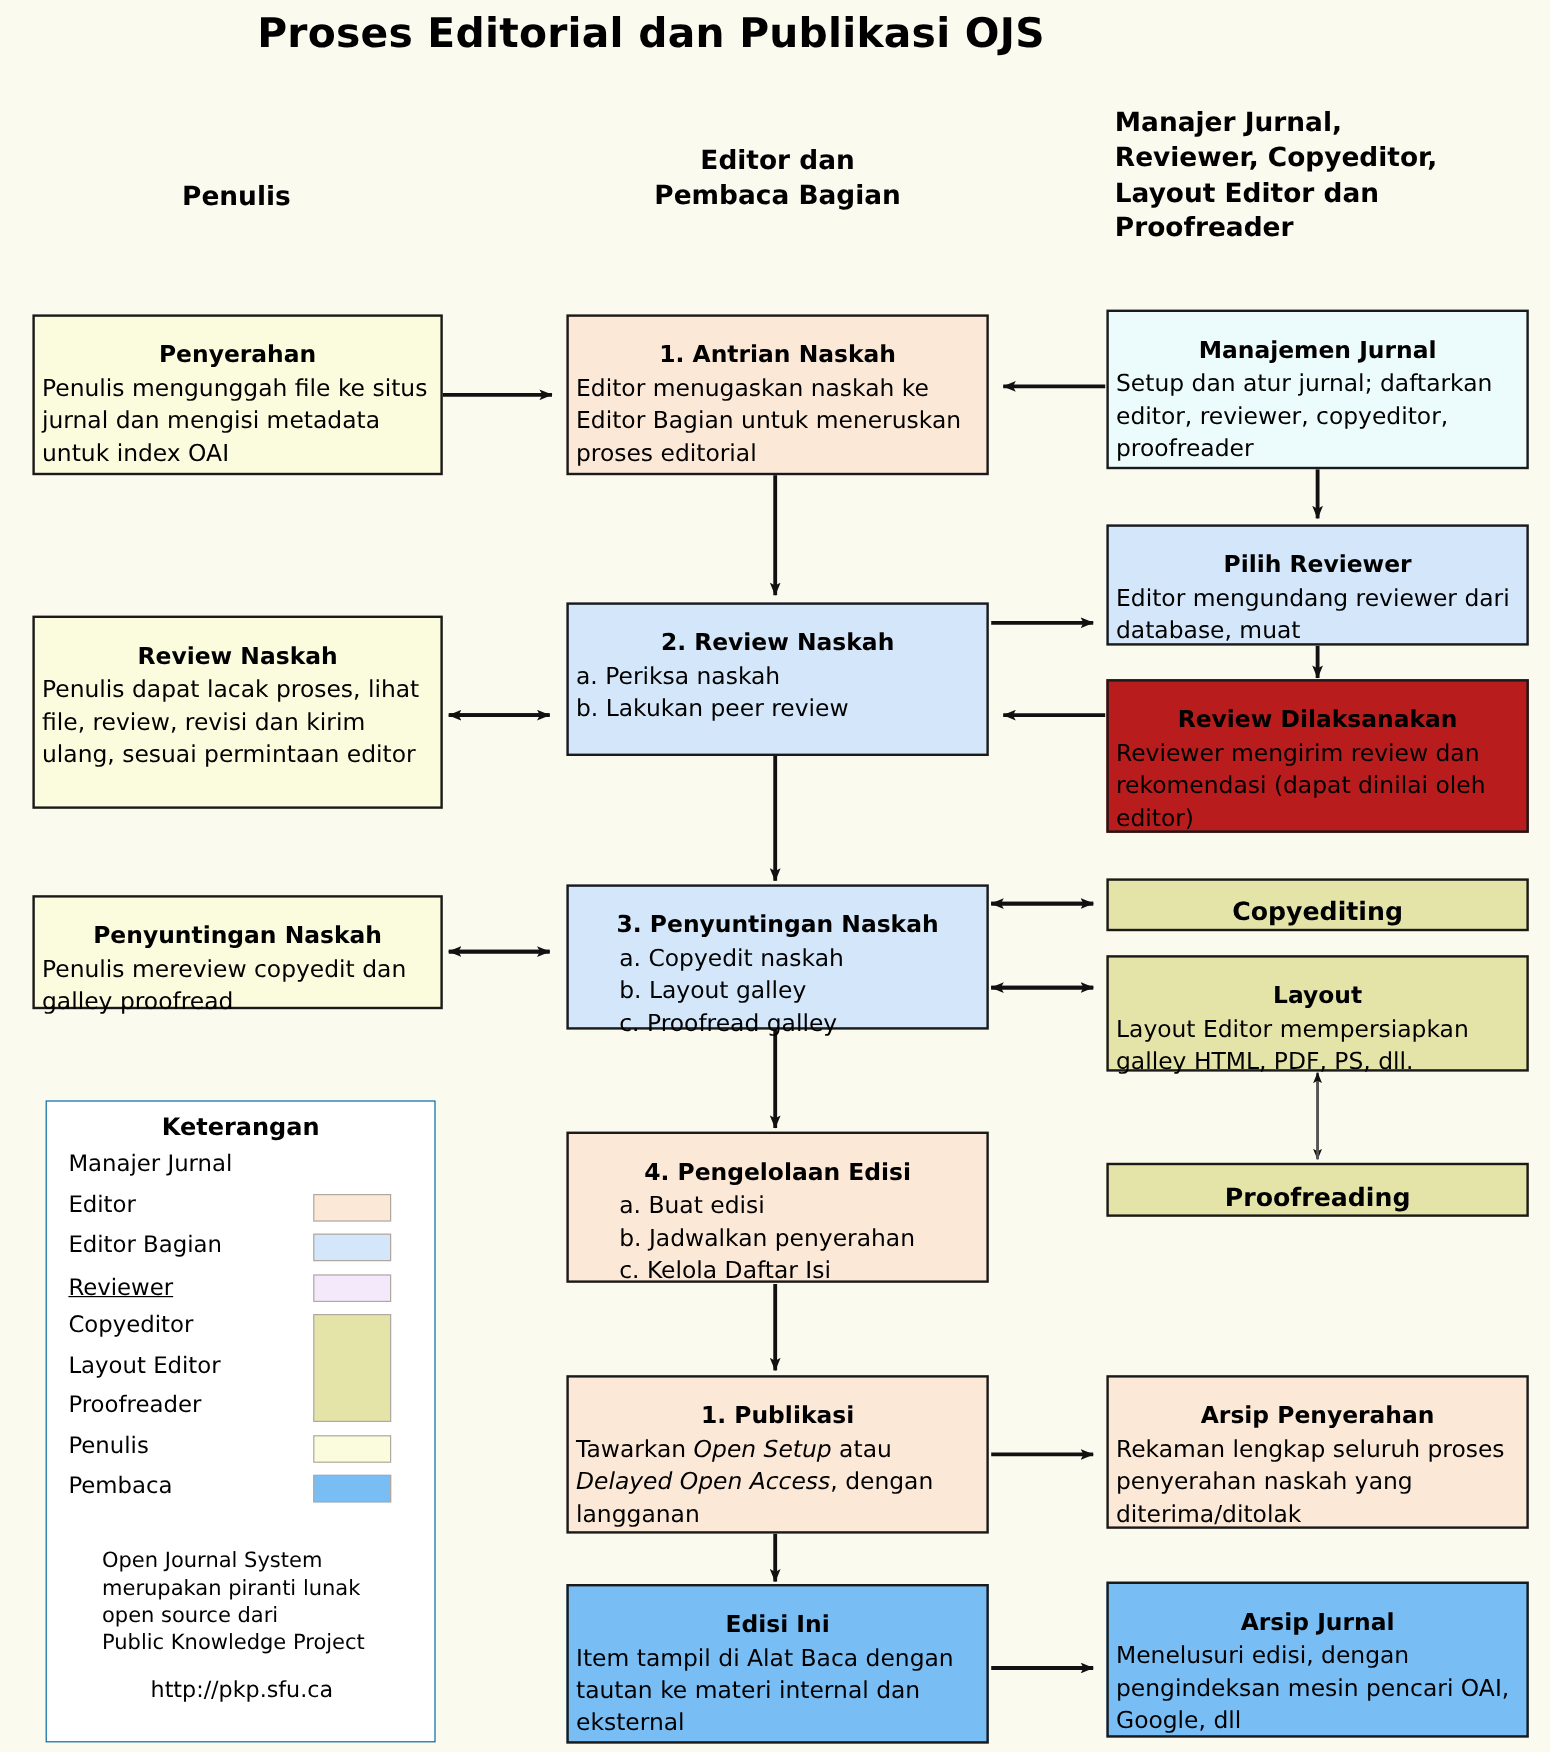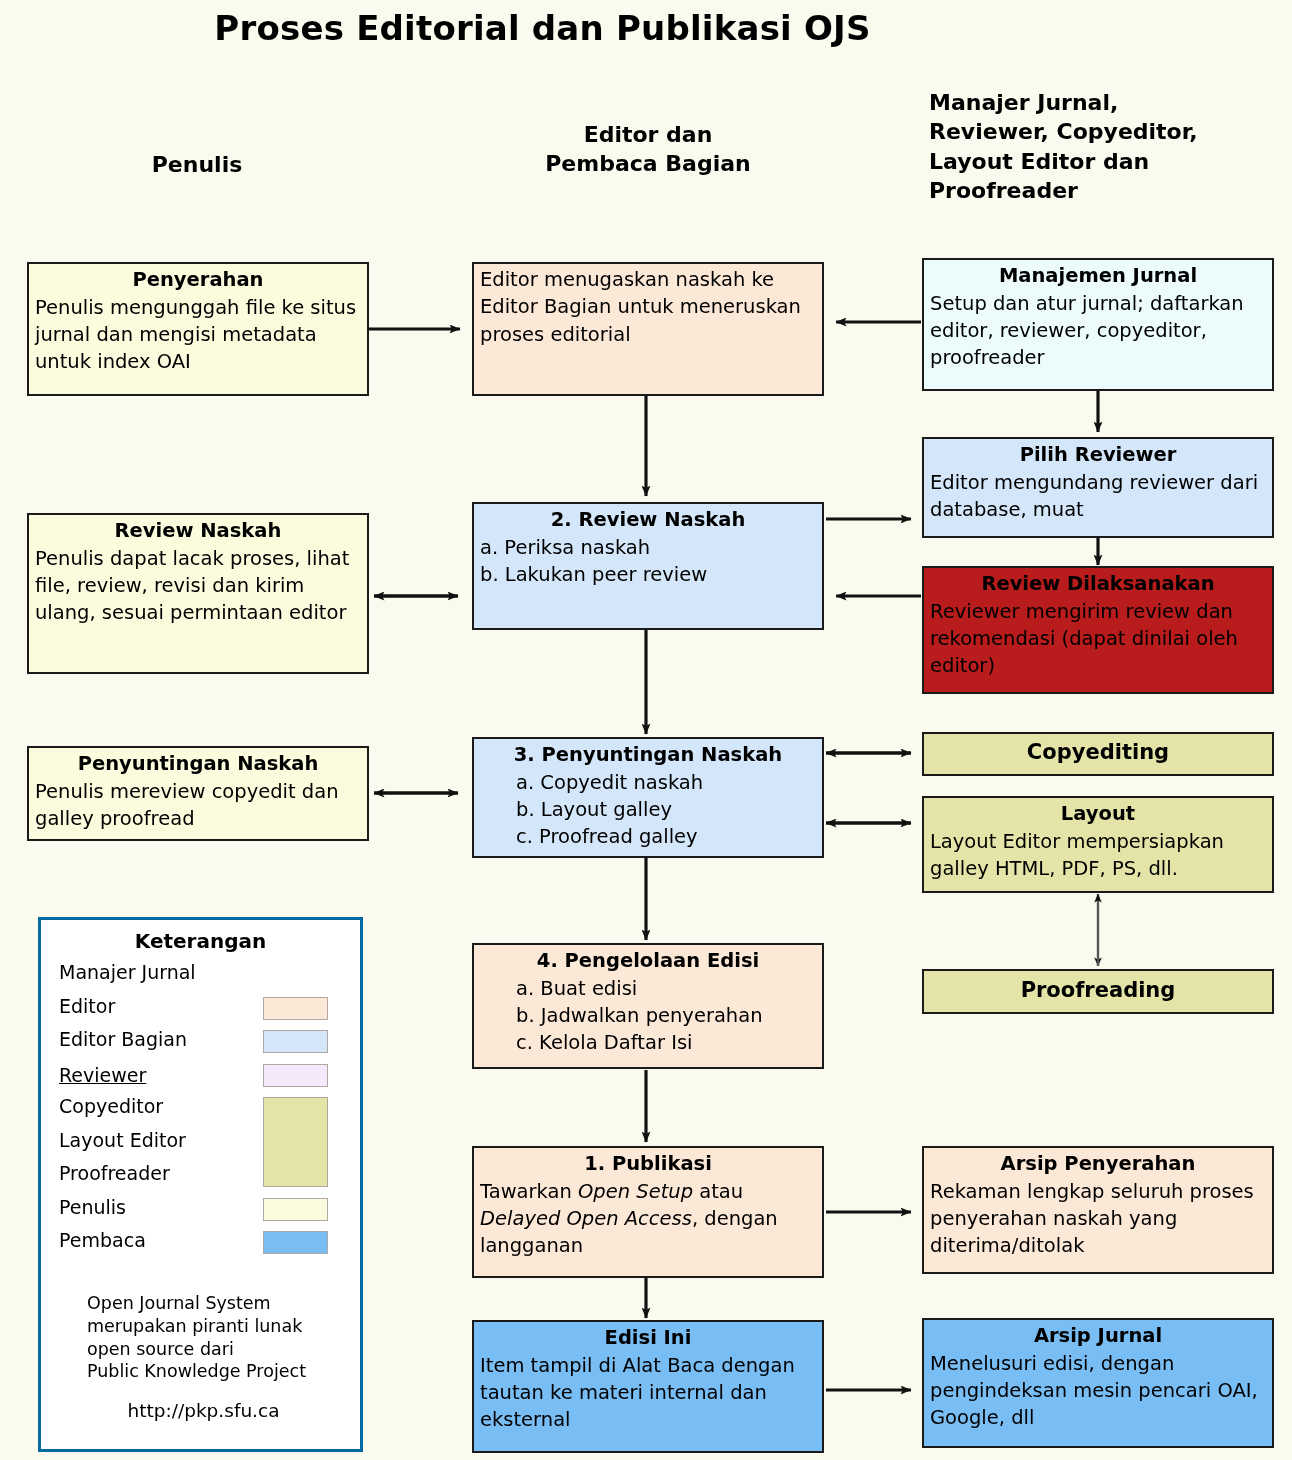--- a/index.html
+++ b/index.html
@@ -22,21 +22,21 @@
     position:absolute;font-size:22px;font-weight:bold;line-height:1.33;
   }
   .colhead.c1{left:27px;top:150px;width:340px;text-align:center;}
   .colhead.c2{left:472px;top:120px;width:352px;text-align:center;}
   .colhead.c3{left:929px;top:88px;width:350px;text-align:left;}
 
   .box{
     position:absolute;
     border:2px solid #1a1a1a;
     box-sizing:border-box;
-    padding:2px 6px 4px 6px;
+    padding:18px 6px 4px 6px;
     font-size:19.5px;
     line-height:1.40;
   }
   .box .bt{display:block;font-weight:bold;text-align:center;font-size:19.5px;line-height:1.42;}
   .box .bd{display:block;text-align:left;}
   .box.onlytitle{display:flex;align-items:center;justify-content:center;}
   .box.onlytitle .bt{font-size:21px;}
   .box .ind{display:block;text-align:left;padding-left:36px;}
   .it{font-style:italic;}
 
@@ -45,21 +45,21 @@
   .c-editor{background:#fce8d7;}
   .c-editorbagian{background:#d4e7fa;}
   .c-manajer{background:#ecfbfc;}
   .c-reviewer{background:#b91c1c;}
   .c-copyed{background:#e4e4a8;}
   .c-pembaca{background:#79bdf5;}
 
   
   .legend{
     position:absolute;left:38px;top:917px;width:325px;height:535px;
-    border:3px solid #0369a1;background:#fff;box-sizing:border-box;
+    border:1px solid #0369a1;background:#fff;box-sizing:border-box;
   }
   .legend-title{
     text-align:center;font-weight:bold;font-size:20px;margin-top:9px;
   }
   .legend-rows{position:relative;margin-top:8px;height:300px;}
   .lrow{position:absolute;left:18px;font-size:19px;white-space:nowrap;}
   .swatch{position:absolute;border:1px solid #b0a8a0;box-sizing:border-box;}
   .legend-note{
     position:absolute;left:46px;top:372px;font-size:17.5px;line-height:1.30;
     white-space:pre-line;
@@ -138,20 +138,21 @@
       <line x1="1098" y1="966" x2="1098" y2="894" marker-end="url(#ahs)"></line>
     </g>
   </svg>
 
   <div class="box c-penulis" style="left:27px;top:262px;width:342px;height:134px;">
     <span class="bt">Penyerahan</span>
     <span class="bd">Penulis mengunggah file ke situs jurnal dan mengisi metadata untuk index OAI</span>
   </div>
 
   <div class="box c-editor" style="left:472px;top:262px;width:352px;height:134px;">
+    <span class="bt">1. Antrian Naskah</span>
     <span class="bd">Editor menugaskan naskah ke Editor Bagian untuk meneruskan proses editorial</span>
   </div>
 
   <div class="box c-manajer" style="left:922px;top:258px;width:352px;height:133px;">
     <span class="bt">Manajemen Jurnal</span>
     <span class="bd">Setup dan atur jurnal; daftarkan editor, reviewer, copyeditor, proofreader</span>
   </div>
 
   <div class="box c-editorbagian" style="left:922px;top:437px;width:352px;height:101px;">
     <span class="bt">Pilih Reviewer</span>

